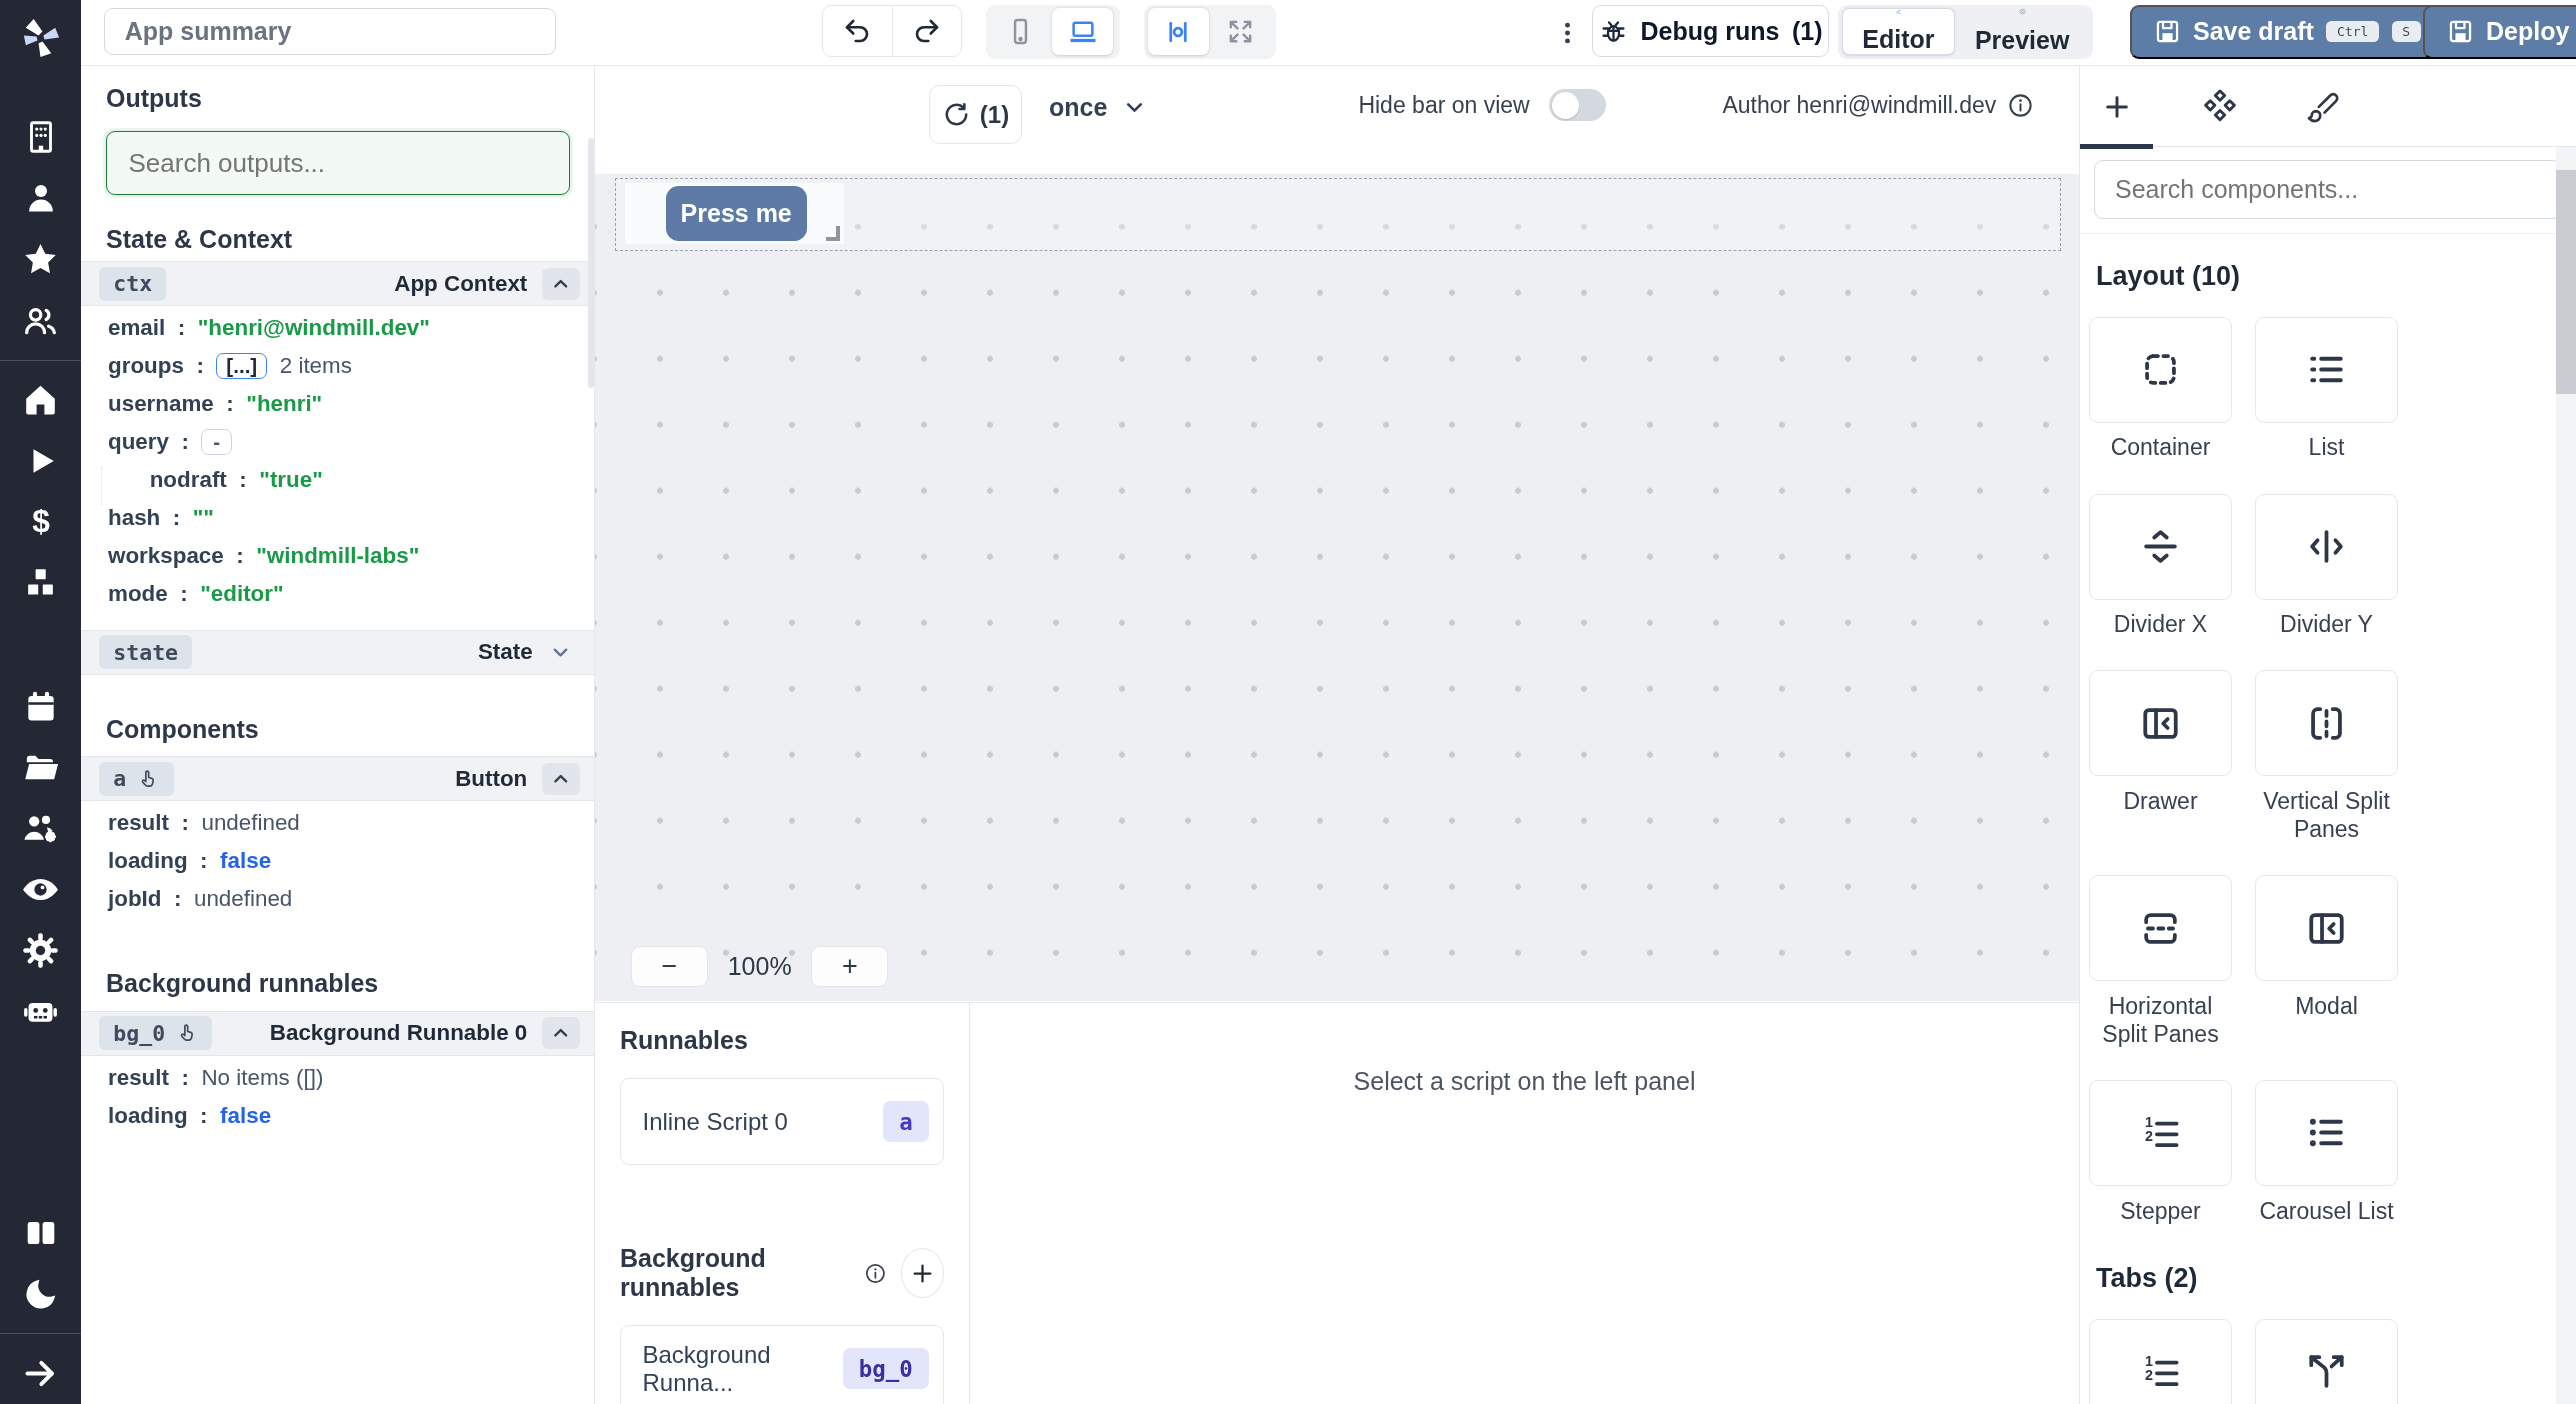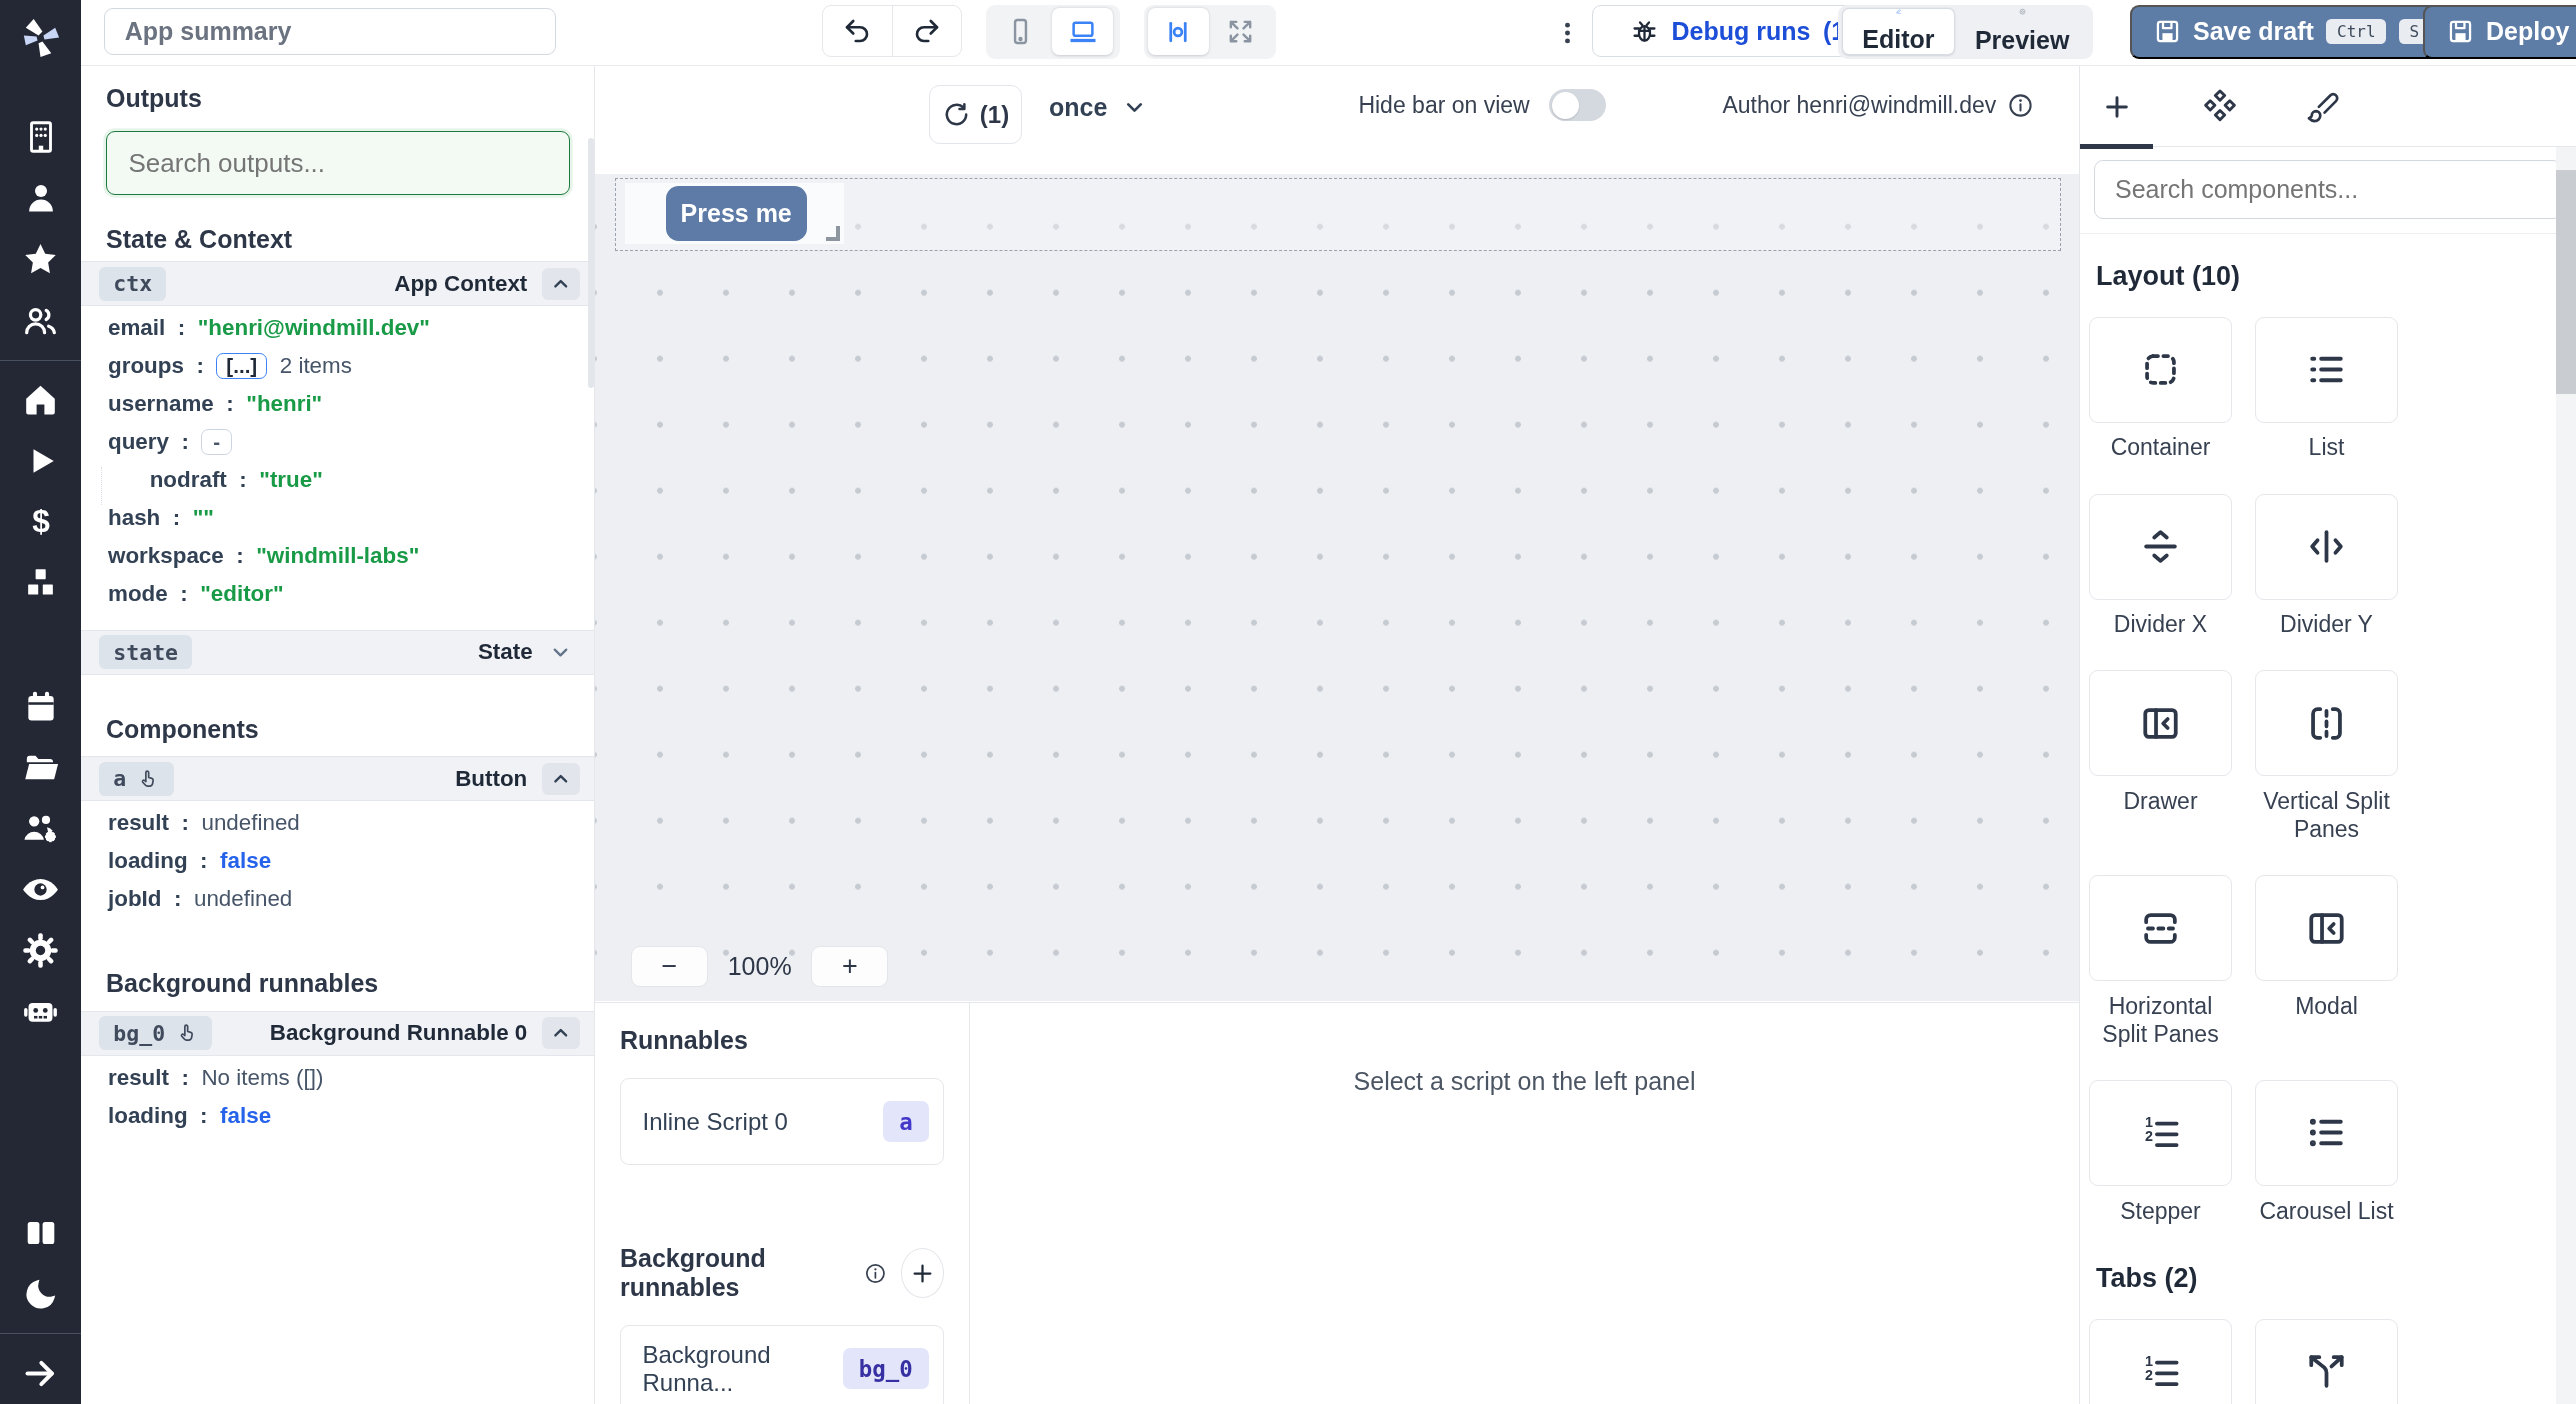--- a/index.html
+++ b/index.html
@@ -28,32 +28,32 @@
     border:0.9px solid #e5e7eb; border-radius:9px; display:flex; overflow:hidden; }
   .undoredo .half { flex:1; display:flex; align-items:center; justify-content:center; cursor:pointer; }
   .undoredo .half + .half { border-left:0.9px solid #e5e7eb; }
   .seg-group { position:absolute; top:4.5px; height:54px; background:#f1f3f5; border-radius:9px;
     display:flex; align-items:center; padding:3.6px; gap:1.8px; }
   .seg { width:61px; height:47px; display:flex; align-items:center; justify-content:center;
     border-radius:7.2px; cursor:pointer; }
   .seg.active { background:#fff; box-shadow:0 0.9px 2.7px rgba(16,24,40,.18); }
   .kebab { position:absolute; left:1467px; top:12.5px; width:39px; height:41px; display:flex;
     align-items:center; justify-content:center; cursor:pointer; }
-  .btn-debug { position:absolute; left:1511px; top:5.4px; height:52px; padding:0 37px; background:#fff;
+  .btn-debug { position:absolute; left:1511px; top:5.4px; height:52px; padding:0 6px; background:#fff;
     border:0.9px solid #d8dde3; border-radius:9px; display:flex; align-items:center; gap:12.5px;
-    font-size:25px; font-weight:700; color:#1d4ed8; cursor:pointer; }
+    font-size:25px; font-weight:700; color:#0f172a; cursor:pointer; }
   .ed-prev { position:absolute; left:1757px; top:4.5px; height:54px; background:#eef0f3; border-radius:9px;
     display:flex; align-items:center; padding:3.6px; }
   .ed-prev .tab { height:47px; display:flex; align-items:center; gap:10.7px; padding:0 19.7px;
     border-radius:7.2px; font-size:25px; font-weight:700; color:#1f2937; cursor:pointer;flex-direction:column; }
   .ed-prev .tab.active { background:#fff; border:0.9px solid #d7dce2; box-shadow:0 0.9px 1.8px rgba(16,24,40,.12); }
   .btn-blue { position:absolute; top:4.5px; height:54px; background:#5e7da6; border-radius:9px;
     display:flex; align-items:center; gap:12.5px; padding:0 21.5px; color:#fff; font-size:25px;
     font-weight:700; cursor:pointer; }
-  .kbd { background:#e9edf2; color:#3f4a5c; border-radius:5.4px; padding:2.7px 10.7px; font-size:16px;
+  .kbd { background:#e9edf2; color:#3f4a5c; border-radius:5.4px; padding:2.7px 10.7px; font-size:13px;
     font-weight:400; font-family:"DejaVu Sans Mono",monospace; }
 
   
   .left-panel { position:absolute; left:81px; top:66px; width:514px; bottom:0; background:#fff;
     border-right:0.9px solid #e5e7eb; overflow:hidden; }
   .lp-h { font-size:25px; font-weight:700; color:#2d3748; margin-left:25px; }
   .search-out { display:block; width:464px; margin:18px 25px 0; height:64px; border:1.8px solid #1d7a3f;
     border-radius:9px; background:#f2faf3; padding:0 21.5px; font-size:26px; color:#64748b; outline:none;
     box-shadow:0 0 0 2.7px #e7f4ea; font-family:"Liberation Sans",sans-serif; }
   .sec-row { height:45px; background:#f0f2f5; border-top:0.9px solid #e3e6ea; border-bottom:0.9px solid #e3e6ea;

